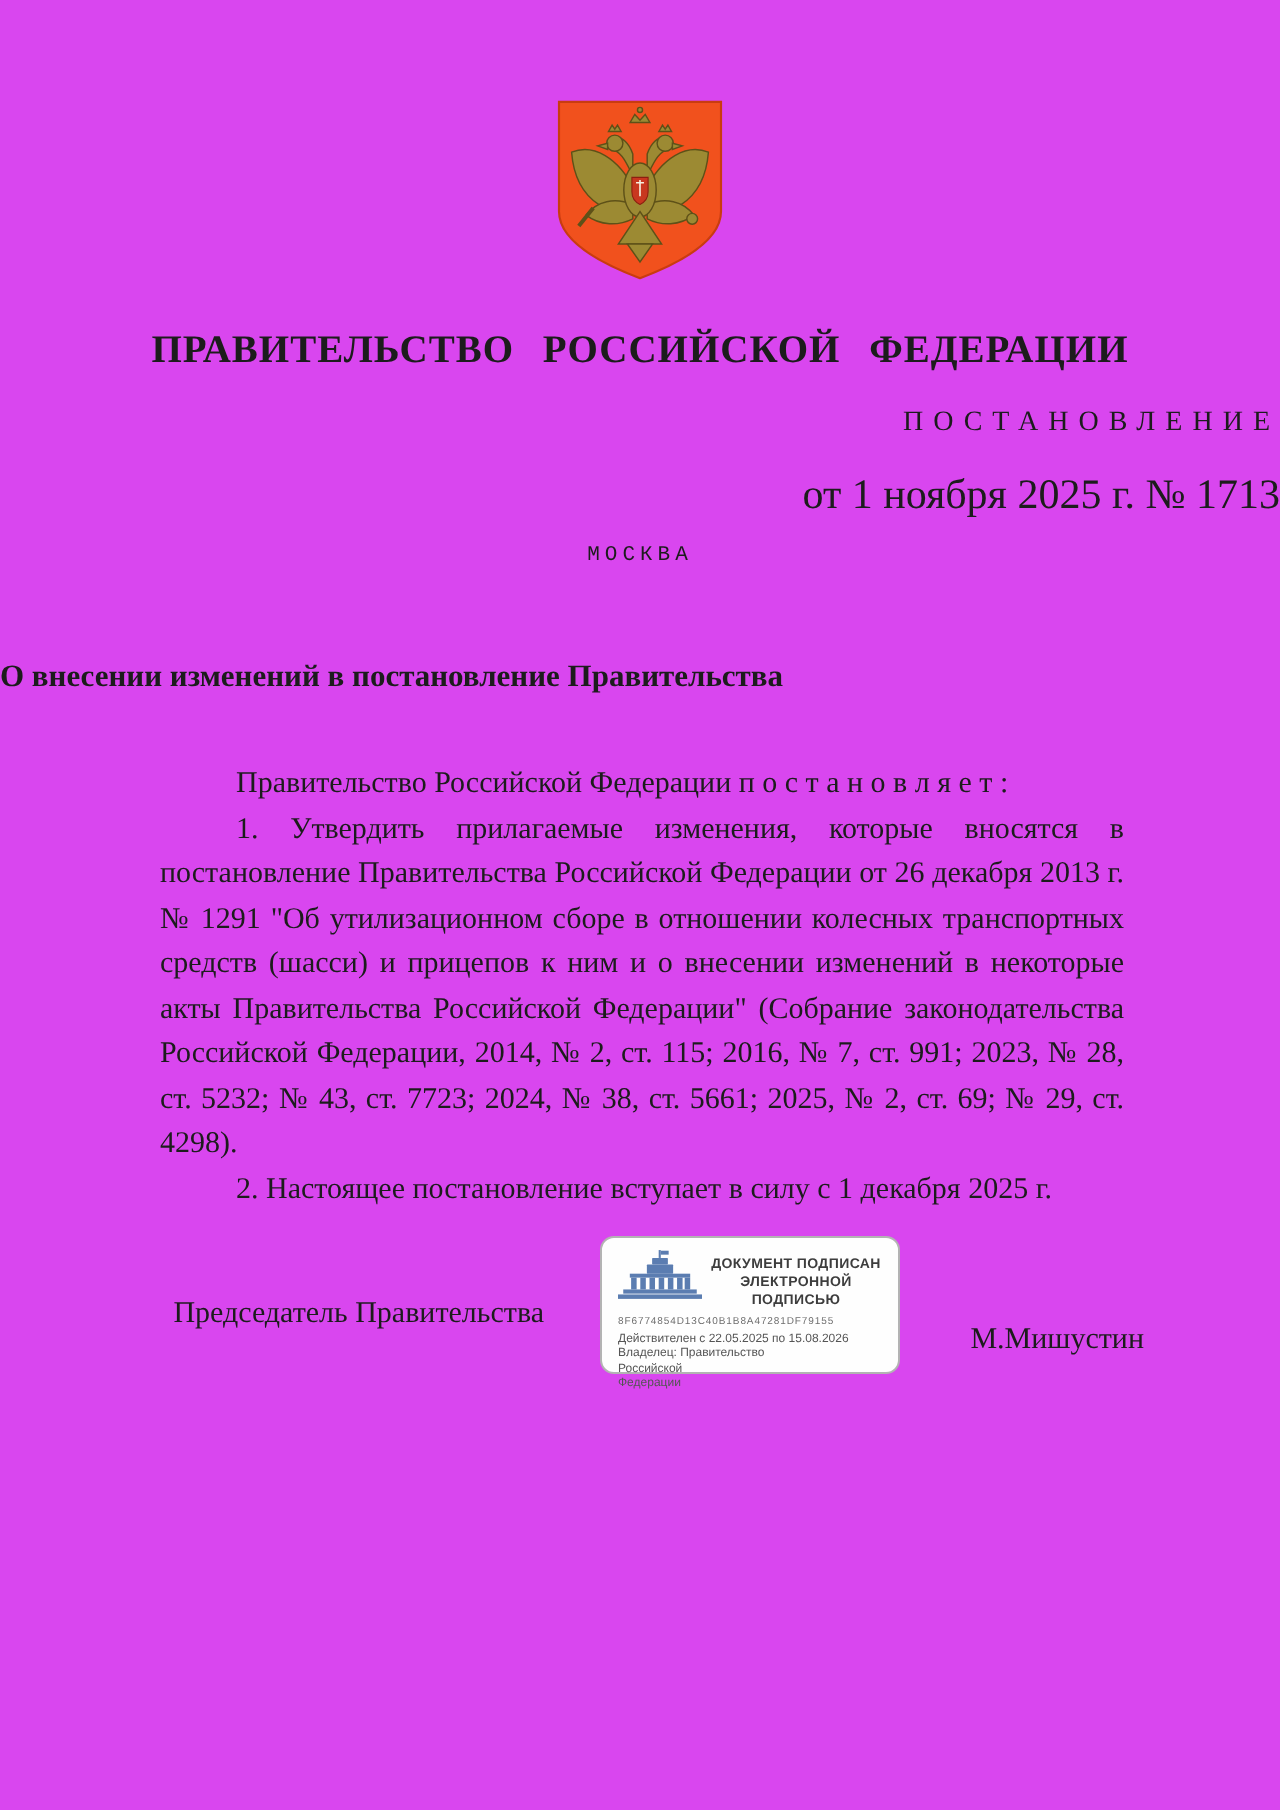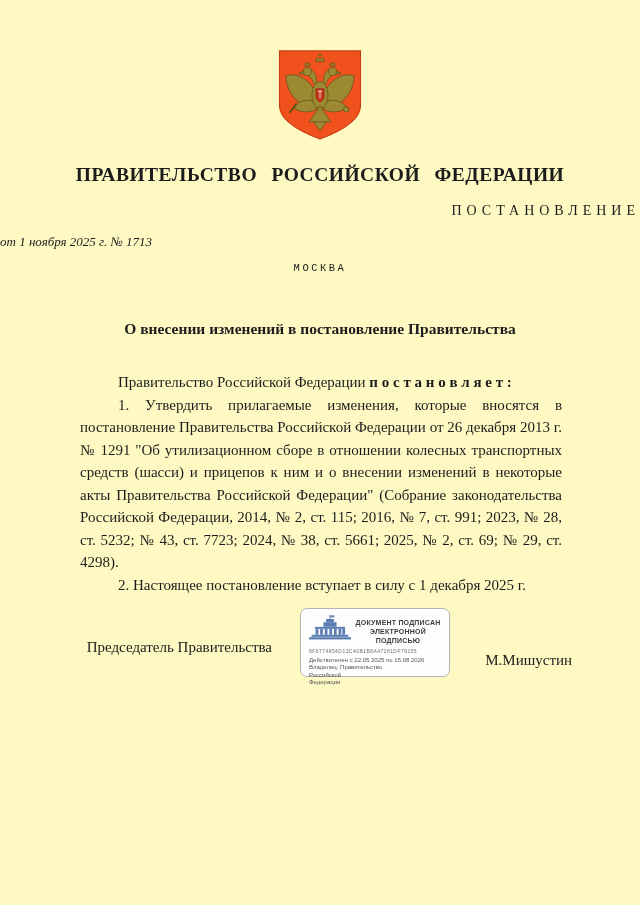--- a/index.html
+++ b/index.html
@@ -2,21 +2,21 @@
 <html><head>
 <meta charset="utf-8">
 <style>
   * { box-sizing: border-box; }
   html, body { margin: 0; padding: 0; background: #ffffff; }
   .page {
     position: relative;
     width: 640px;
     height: 905px;
     margin: 0 auto;
-    background: #fef9c3;
+    background: #d946ef;
     font-family: "Liberation Serif", serif;
     color: #1c1c1c;
     overflow: hidden;
   }
   .emblem-wrap { text-align: center; padding-top: 48px; }
   .org-name {
     margin-top: 18px;
     text-align: center;
     font-weight: bold;
     font-size: 19.5px;
@@ -24,46 +24,45 @@
     word-spacing: 9px;
   }
   .doc-type {
     margin-top: 17px;
     text-align: right;
     font-size: 14px;
     letter-spacing: 5px;
   }
   .date-line {
     margin-top: 15px;
-    text-align: left;
-    font-size: 13px;
-    font-style: italic;
+    text-align: right;
+    font-size: 21px;
   }
   .city {
     margin-top: 12px;
     text-align: center;
     font-size: 10.5px;
     letter-spacing: 2.5px;
     font-family: Liberation Mono, monospace;
   }
   .doc-title {
     margin-top: 44px;
-    text-align: center;
+    text-align: left;
     font-weight: bold;
     font-size: 15.5px;
     line-height: 22px;
   }
   .body-text {
     margin: 31px 78px 0 80px;
     font-size: 15px;
     line-height: 22.5px;
   }
   .body-text p { margin: 0; text-indent: 38px; }
   .para-justified { text-align: justify; }
-  .intro-emphasis { font-weight: bold; }
+  .intro-emphasis { font-weight: normal; }
   .signature-area { position: relative; height: 95px; margin-top: 12px; }
   .sig-position {
     position: absolute;
     left: 72px;
     top: 28px;
     width: 200px;
     text-align: right;
     font-size: 15px;
     line-height: 22px;
   }

